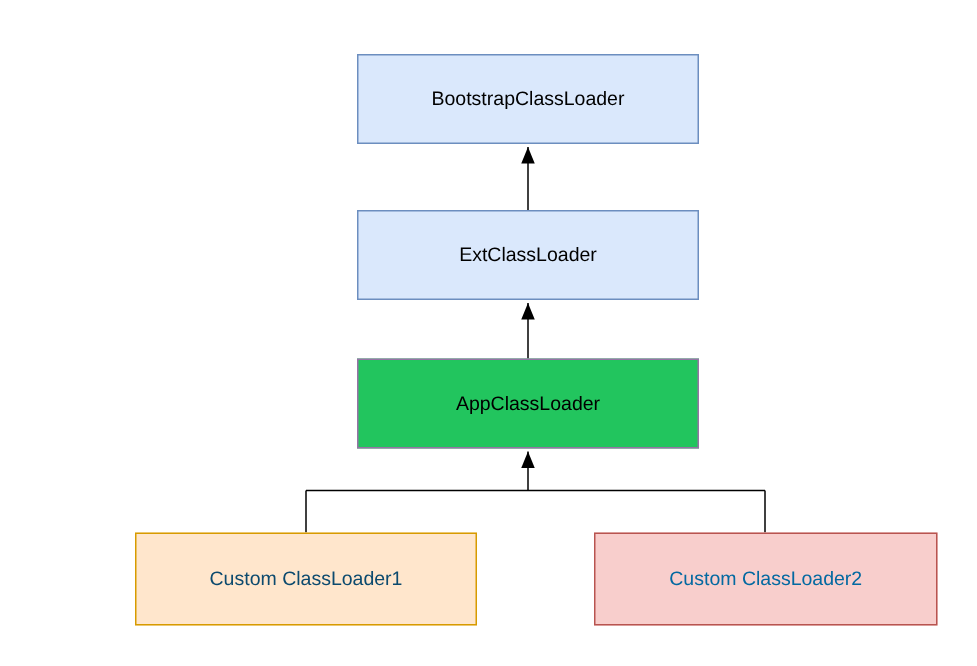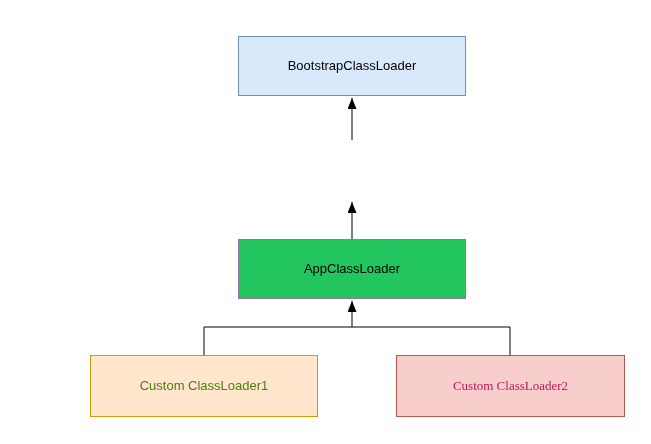--- a/index.html
+++ b/index.html
@@ -56,26 +56,29 @@
       <polyline points="324,327 324,301" fill="none" stroke="#000000" stroke-width="1" marker-end="url(#arrowhead)"></polyline>
       <polyline points="176,355 176,327" fill="none" stroke="#000000" stroke-width="1"></polyline>
       <polyline points="482,355 482,327" fill="none" stroke="#000000" stroke-width="1"></polyline>
       <polyline points="176,327 482,327" fill="none" stroke="#000000" stroke-width="1"></polyline>
     </svg>
 
   <div class="node" style="left: 210px; top: 36px; width: 228px; height: 60px; background: rgb(218, 232, 252); border-color: rgb(108, 142, 191);">
     <span class="label" style="color: rgb(0, 0, 0);">BootstrapClassLoader</span>
   </div>
 
+  <div class="node" style="left: 210px; top: 140px; width: 228px; height: 60px; background: rgb(218, 232, 252); border-color: rgb(108, 142, 191);">
+    <span class="label" style="color: rgb(0, 0, 0);">ExtClassLoader</span>
+  </div>
 
   <div class="node" style="left: 210px; top: 239px; width: 228px; height: 60px; background: #22c55e; border-color: rgb(150, 115, 166);">
     <span class="label" style="color: rgb(0, 0, 0);">AppClassLoader</span>
   </div>
 
   <div class="node" style="left: 62px; top: 355px; width: 228px; height: 62px; background: rgb(255, 230, 204); border-color: rgb(215, 155, 0);">
-    <span class="label" style="color: #4d7c0f; text-align: right;">Custom ClassLoader1</span>
+    <span class="label" style="color: #0c4a6e; text-align: right;">Custom ClassLoader1</span>
   </div>
 
   <div class="node" style="left: 368px; top: 355px; width: 229px; height: 62px; background: rgb(248, 206, 204); border-color: rgb(184, 84, 80);">
-    <span class="label" style="color: #be185d; font-family: Liberation Serif, serif;">Custom ClassLoader2</span>
+    <span class="label" style="color: #0369a1;">Custom ClassLoader2</span>
   </div>
 
 </div>
 
 </body></html>

